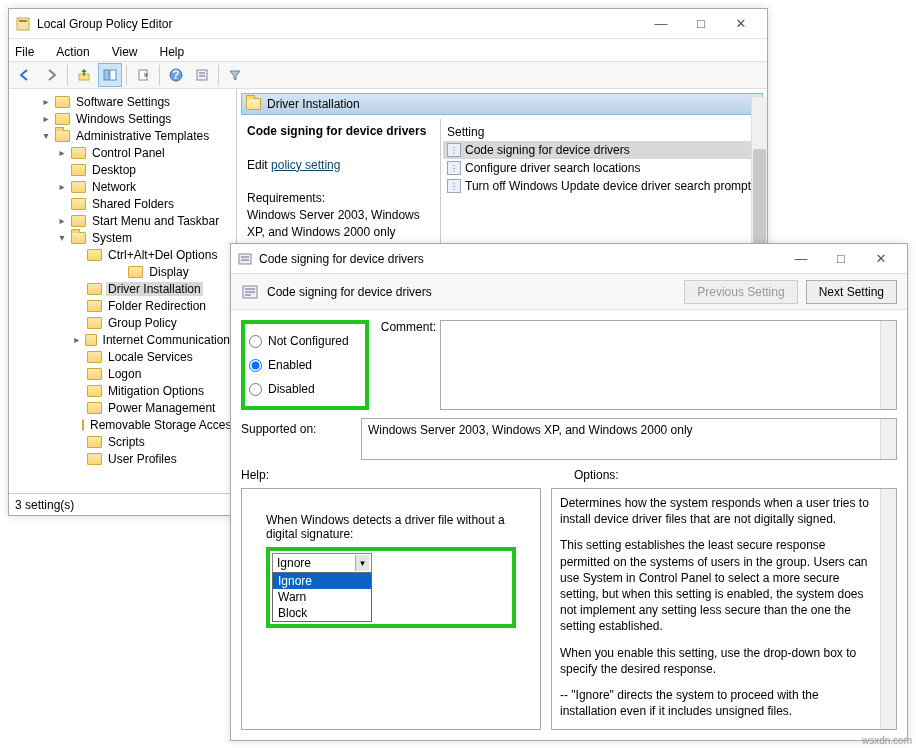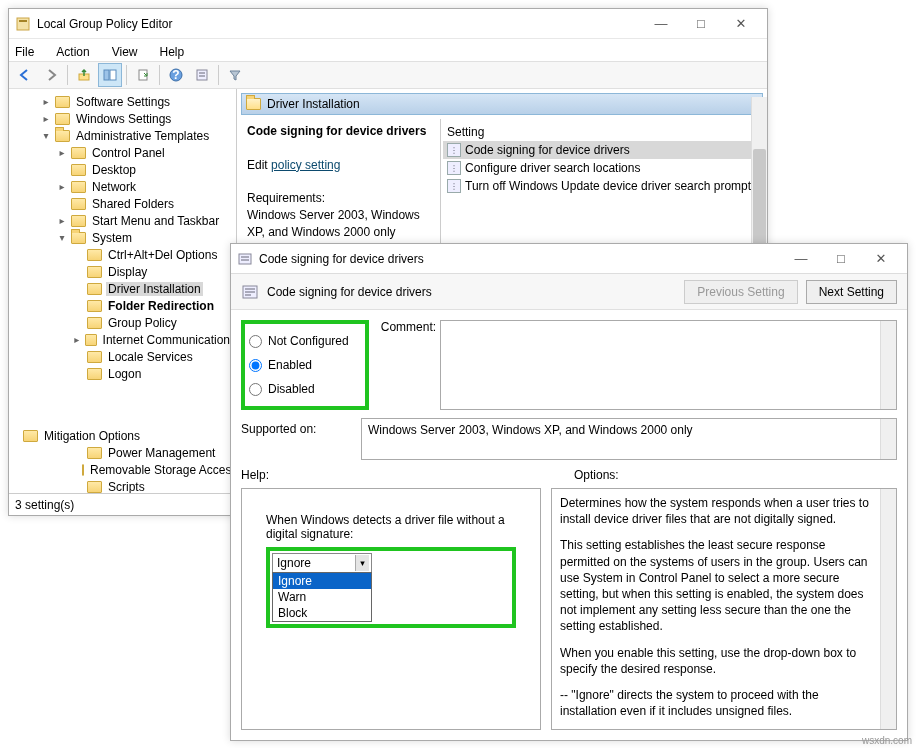--- a/index.html
+++ b/index.html
@@ -195,31 +195,31 @@
         <div class="node" style="padding-left: 48px;">
           <span class="chev">▾</span>
           <span class="fold open"></span>
           <span class="lbl">System</span>
         </div>
         <div class="node" style="padding-left: 64px;">
           <span class="chev blank">▸</span>
           <span class="fold"></span>
           <span class="lbl">Ctrl+Alt+Del Options</span>
         </div>
-        <div class="node" style="padding-left: 64px;">
+        <div class="node" style="padding-left: 64px; justify-content: center;">
           <span class="chev blank">▸</span>
           <span class="fold"></span>
           <span class="lbl">Display</span>
         </div>
         <div class="node selected" style="padding-left: 64px;">
           <span class="chev blank">▸</span>
           <span class="fold"></span>
           <span class="lbl">Driver Installation</span>
         </div>
-        <div class="node" style="padding-left: 64px; font-weight: bold;">
+        <div class="node" style="padding-left: 64px;">
           <span class="chev blank">▸</span>
           <span class="fold"></span>
           <span class="lbl">Folder Redirection</span>
         </div>
         <div class="node" style="padding-left: 64px;">
           <span class="chev blank">▸</span>
           <span class="fold"></span>
           <span class="lbl">Group Policy</span>
         </div>
         <div class="node" style="padding-left: 64px;">
@@ -230,21 +230,21 @@
         <div class="node" style="padding-left: 64px;">
           <span class="chev blank">▸</span>
           <span class="fold"></span>
           <span class="lbl">Locale Services</span>
         </div>
         <div class="node" style="padding-left: 64px;">
           <span class="chev blank">▸</span>
           <span class="fold"></span>
           <span class="lbl">Logon</span>
         </div>
-        <div class="node" style=" margin-top: 45px;">
+        <div class="node" style="padding-left: 64px;">
           <span class="chev blank">▸</span>
           <span class="fold"></span>
           <span class="lbl">Mitigation Options</span>
         </div>
         <div class="node" style="padding-left: 64px;">
           <span class="chev blank">▸</span>
           <span class="fold"></span>
           <span class="lbl">Power Management</span>
         </div>
         <div class="node" style="padding-left: 64px;">

